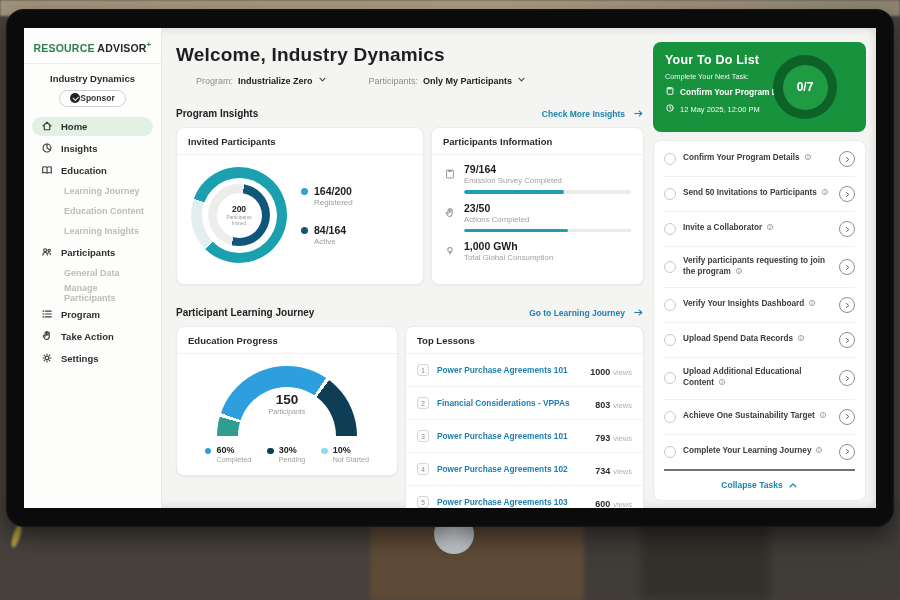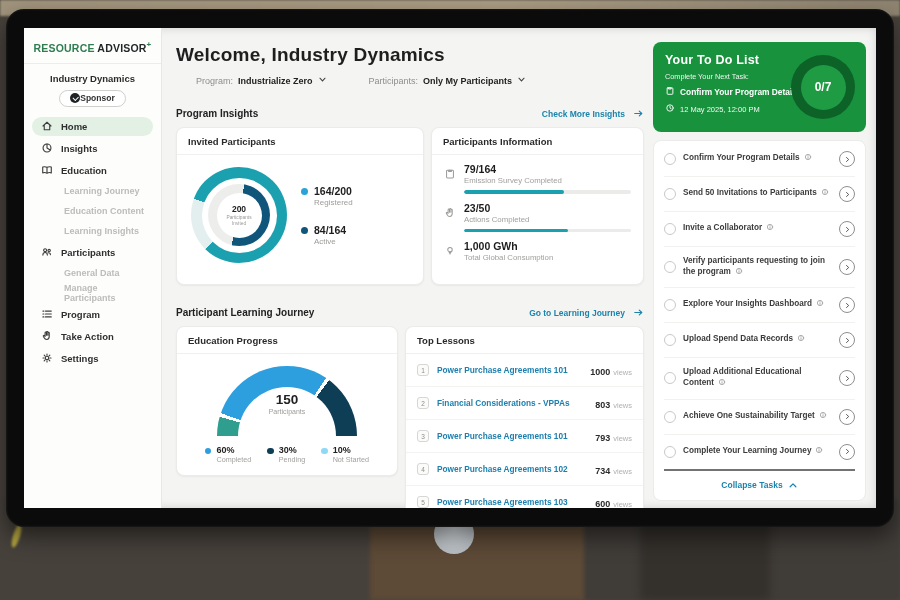--- a/index.html
+++ b/index.html
@@ -116,21 +116,21 @@
   .views-l { font-size:7.5px; color:#b0b0ae; margin-left:3px; }
 
   
   .right-col { width:213px; flex-shrink:0; padding-top:14px; display:flex; flex-direction:column; gap:8px; }
   .todo-hero { position:relative; background:#18923c; border-radius:8px; color:#fff; padding:11px 12px 22px; min-height:90px; }
   .th-title { font-size:12.5px; font-weight:800; letter-spacing:.2px; }
   .th-sub { font-size:7.3px; opacity:.92; margin-top:5px; }
   .th-task { display:flex; align-items:center; gap:5px; margin-top:5px; font-size:8.4px; font-weight:800; }
   .th-time { display:flex; align-items:center; gap:5px; margin-top:5px; font-size:7.5px; opacity:.95; }
   .th-ic svg { width:10px; height:10px; stroke:#fff; fill:none; stroke-width:1.3; stroke-linecap:round; stroke-linejoin:round; }
-  .ring { position:absolute; right:11px; top:13px; width:64px; height:64px; border-radius:50%; background:#0d6227;
+  .ring { position:absolute; right:29px; top:13px; width:64px; height:64px; border-radius:50%; background:#0d6227;
     display:grid; place-items:center; }
   .ring-in { width:45px; height:45px; border-radius:50%; background:#1f9c43; display:grid; place-items:center;
     font-size:12px; font-weight:800; }
 
   .todo-card { background:#fff; border:1px solid #ebebe9; border-radius:8px; padding:1px 10px 2px; }
   .todo-row { display:flex; align-items:center; gap:7px; padding:9px 0; border-bottom:1px solid #f1f1ef; cursor:pointer; }
   .todo-check { width:12px; height:12px; border:1.4px solid #c9c9c7; border-radius:50%; flex-shrink:0; }
   .todo-label { flex:1; font-size:8.2px; font-weight:700; color:#3b3b3b; line-height:1.3; }
   .info-ic { display:inline-block; vertical-align:-1px; margin-left:4px; }
   .info-ic svg { width:8px; height:8px; stroke:#9a9a98; fill:none; stroke-width:1.4; stroke-linecap:round; }
@@ -495,21 +495,21 @@
                       <path d="M7 6.6 V9.6 M7 4.5 V4.6"></path>
                     </svg></span></span>
               <span class="todo-go">
                   <svg viewBox="0 0 14 14">
                     <path d="M5 3 L9.4 7 L5 11"></path>
                   </svg>
                 </span>
             </div>
             <div class="todo-row">
               <span class="todo-check"></span>
-              <span class="todo-label"><span>Explore Your Insights Dashboard</span><span class="info-ic"><svg viewBox="0 0 14 14">
+              <span class="todo-label"><span>Verify Your Insights Dashboard</span><span class="info-ic"><svg viewBox="0 0 14 14">
                       <circle cx="7" cy="7" r="4.6"></circle>
                       <path d="M7 6.6 V9.6 M7 4.5 V4.6"></path>
                     </svg></span></span>
               <span class="todo-go">
                   <svg viewBox="0 0 14 14">
                     <path d="M5 3 L9.4 7 L5 11"></path>
                   </svg>
                 </span>
             </div>
             <div class="todo-row">

